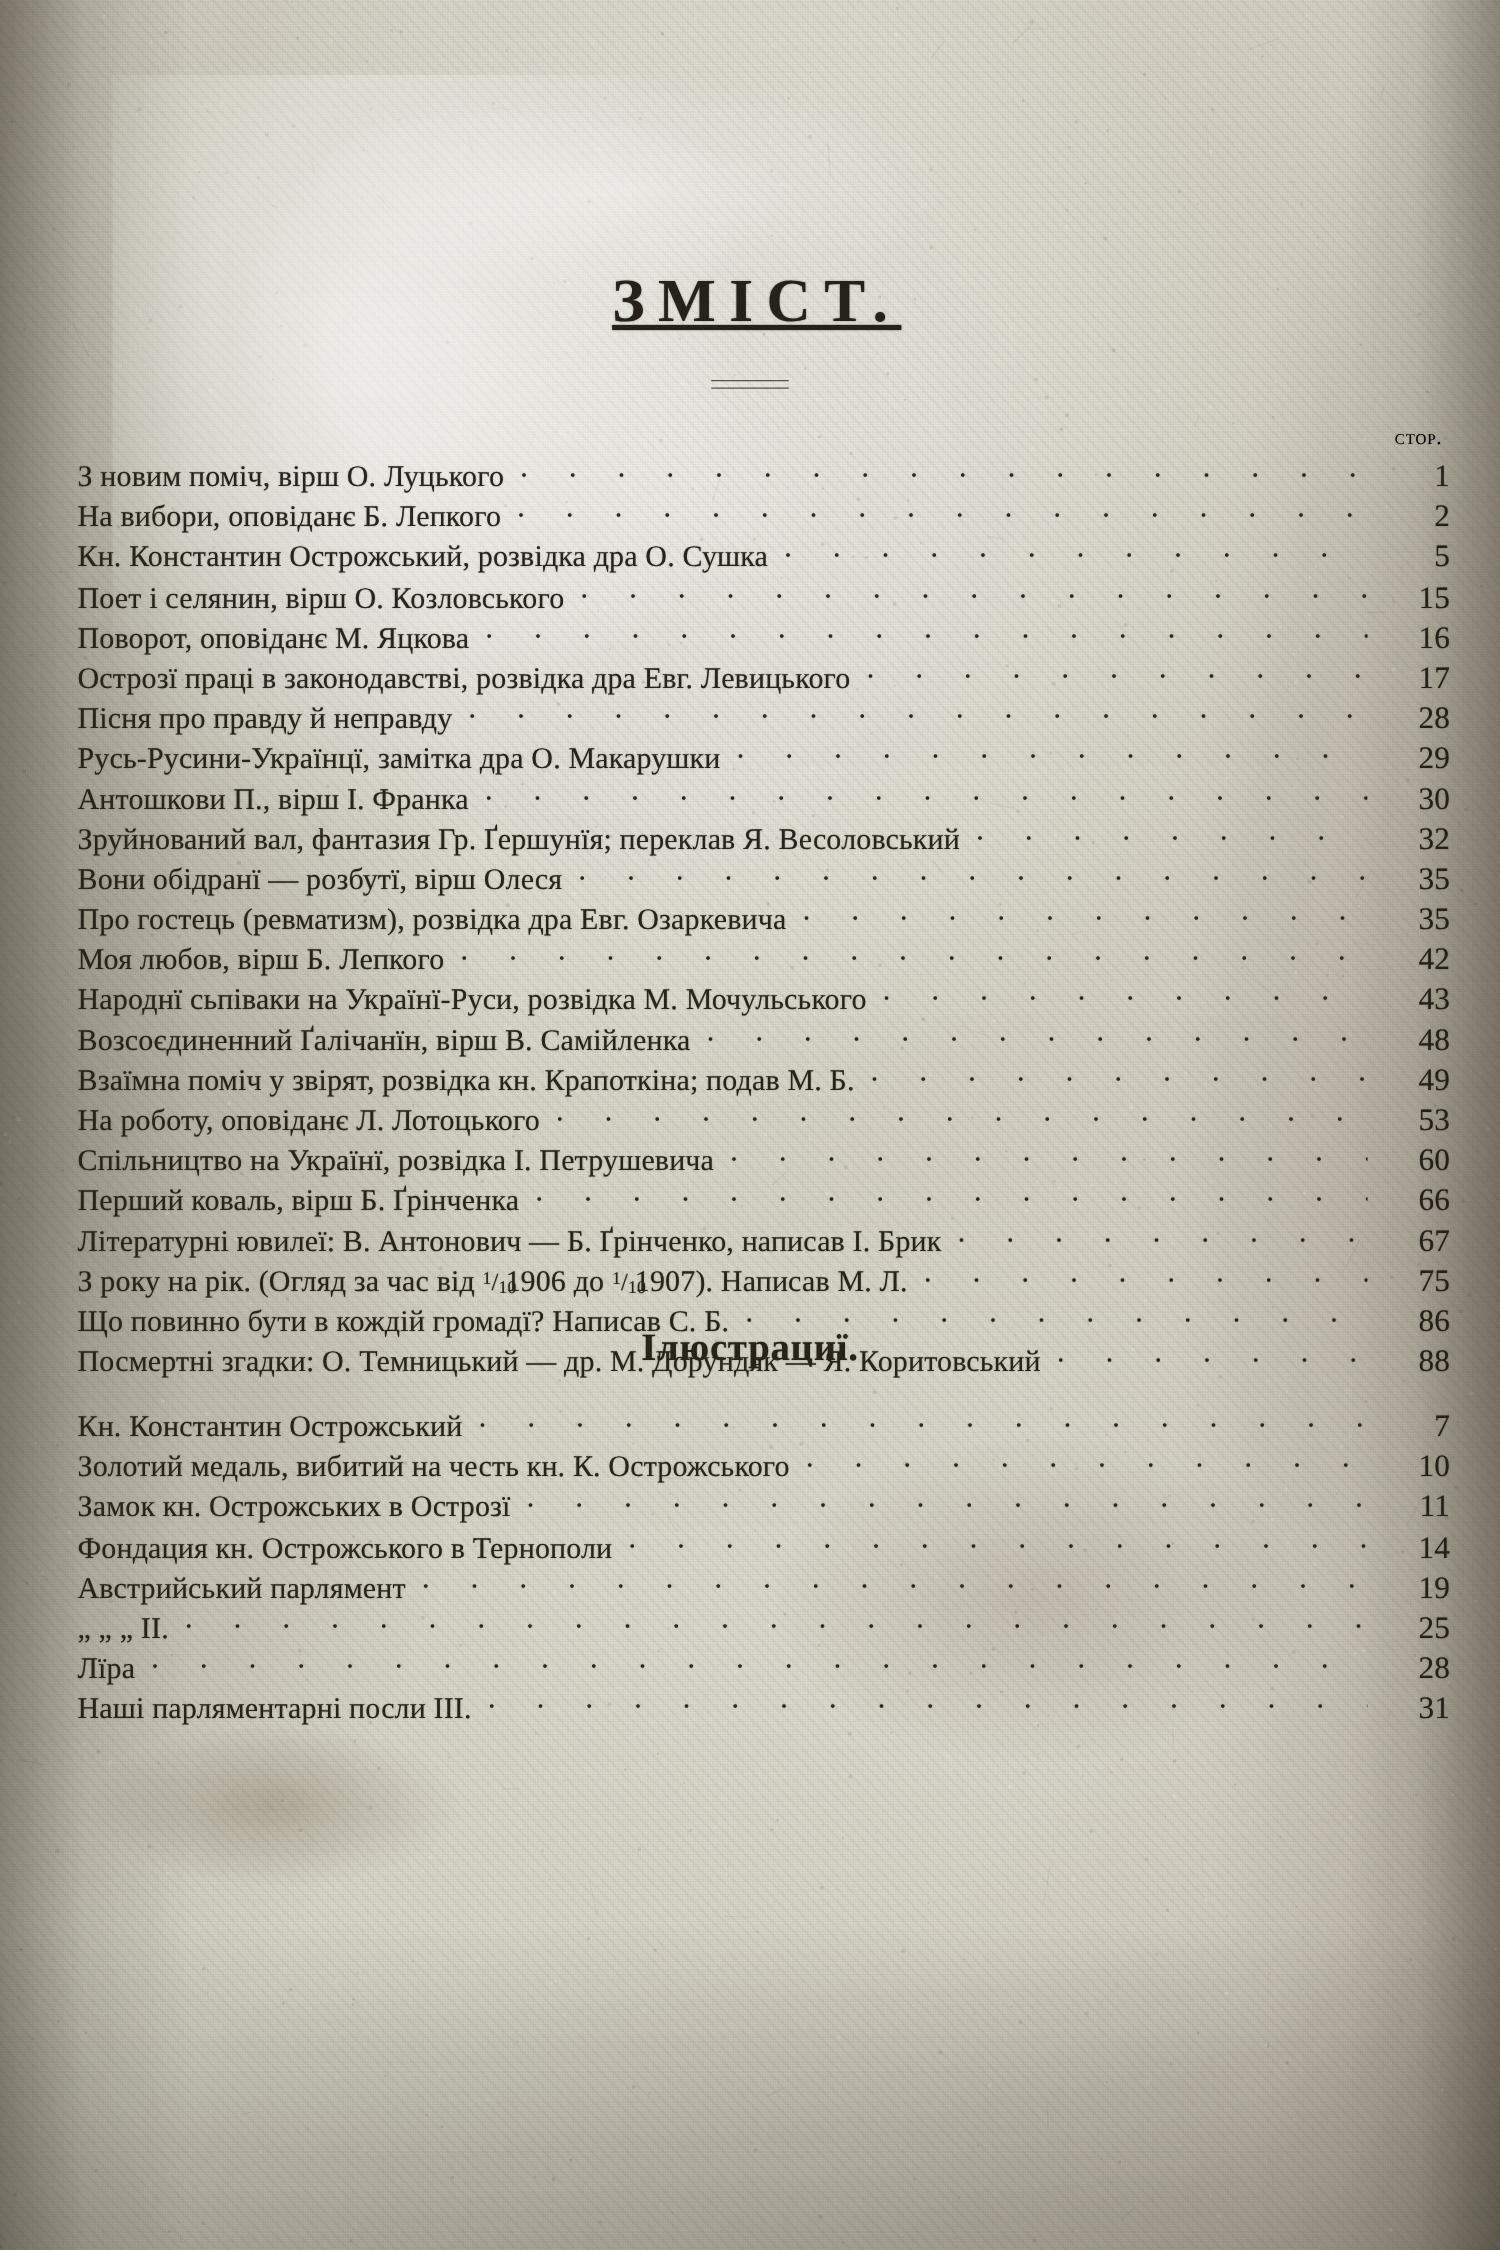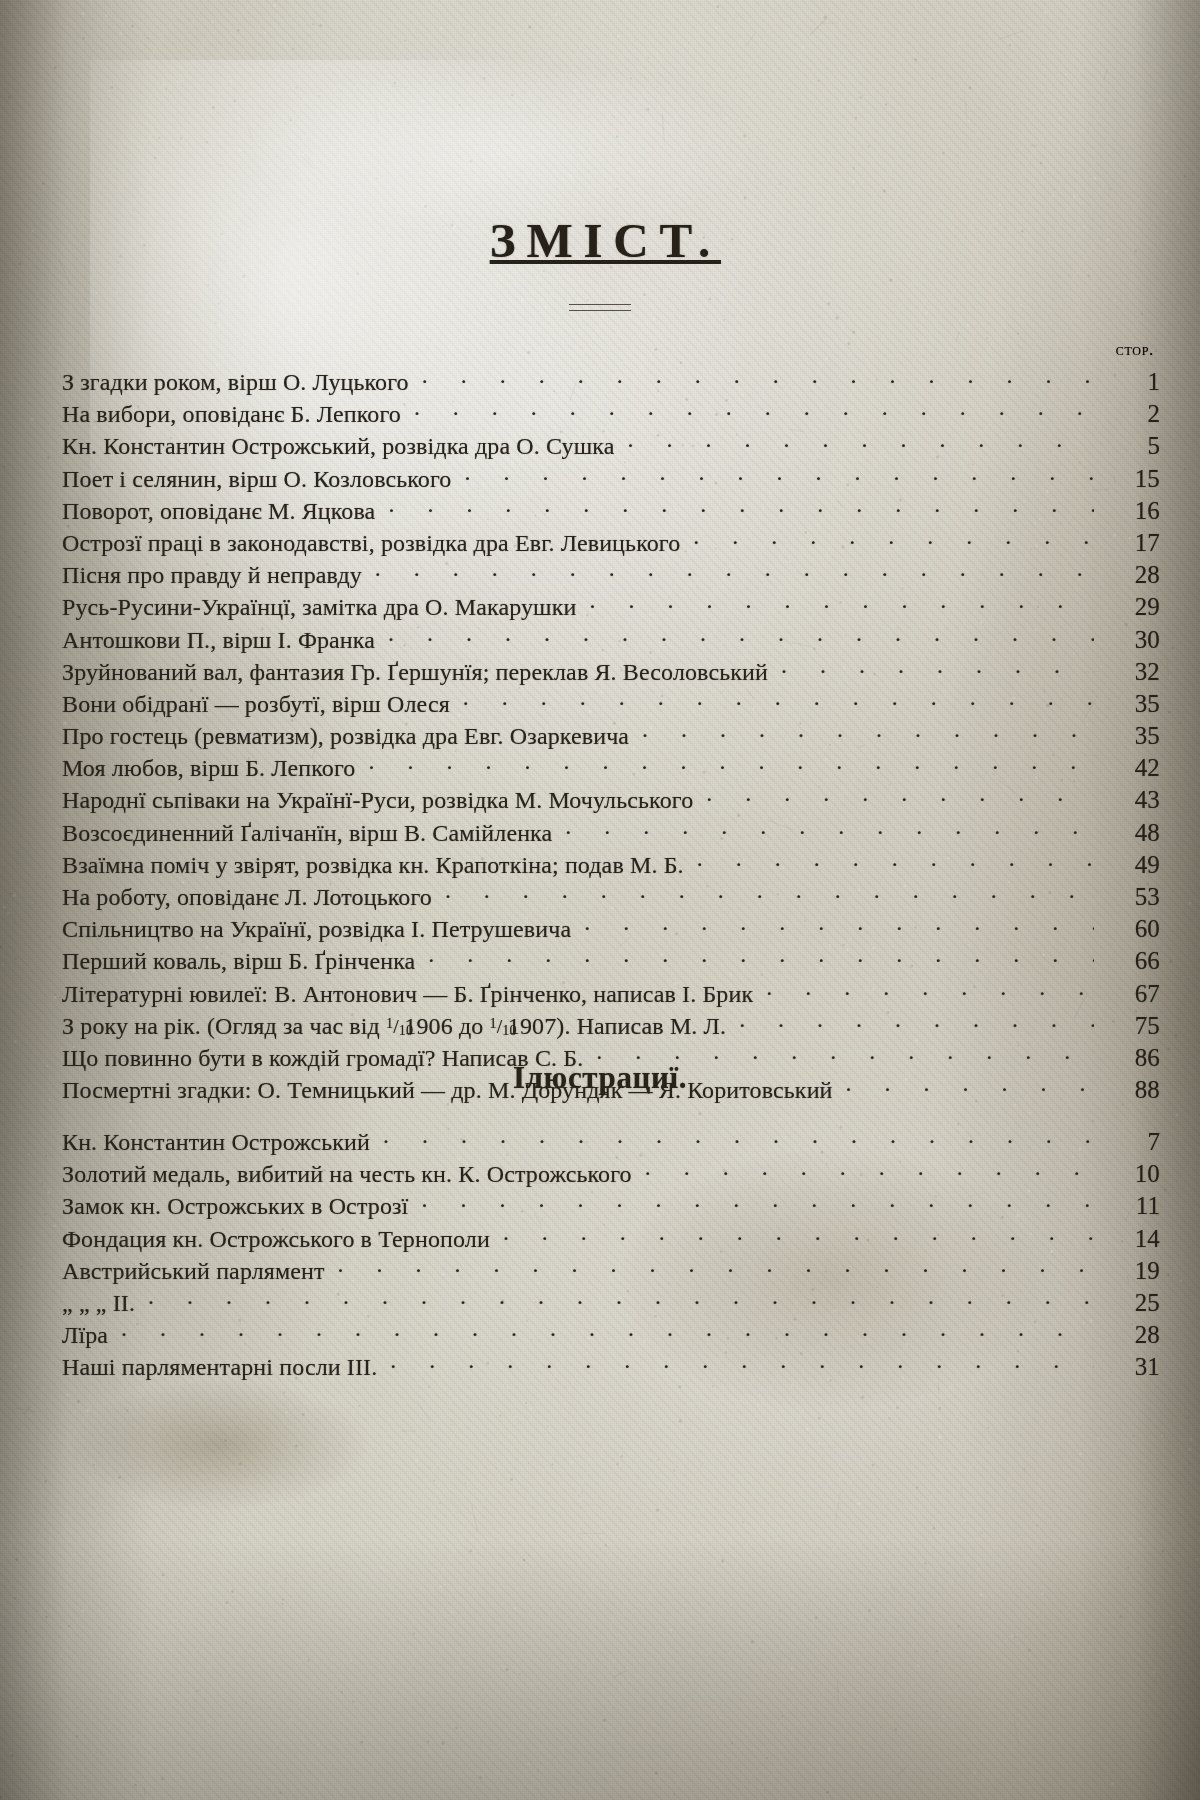--- a/index.html
+++ b/index.html
@@ -1752,21 +1752,21 @@
 
 <div id="content">
 
   <div class="title">ЗМІСТ.</div>
   <div class="rule"></div>
 
   <div class="stor">стор.</div>
 
   <div class="toc">
       <div class="entry">
-        <span class="label">З згадки роком, вірш О. Луцького</span>
+        <span class="label">З новим поміч, вірш О. Луцького</span>
         <span class="leader"></span>
         <span class="page">1</span>
       </div>
       <div class="entry">
         <span class="label">На вибори, оповіданє Б. Лепкого</span>
         <span class="leader"></span>
         <span class="page">2</span>
       </div>
       <div class="entry">
         <span class="label">Кн. Константин Острожський, розвідка дра О. Сушка</span>

